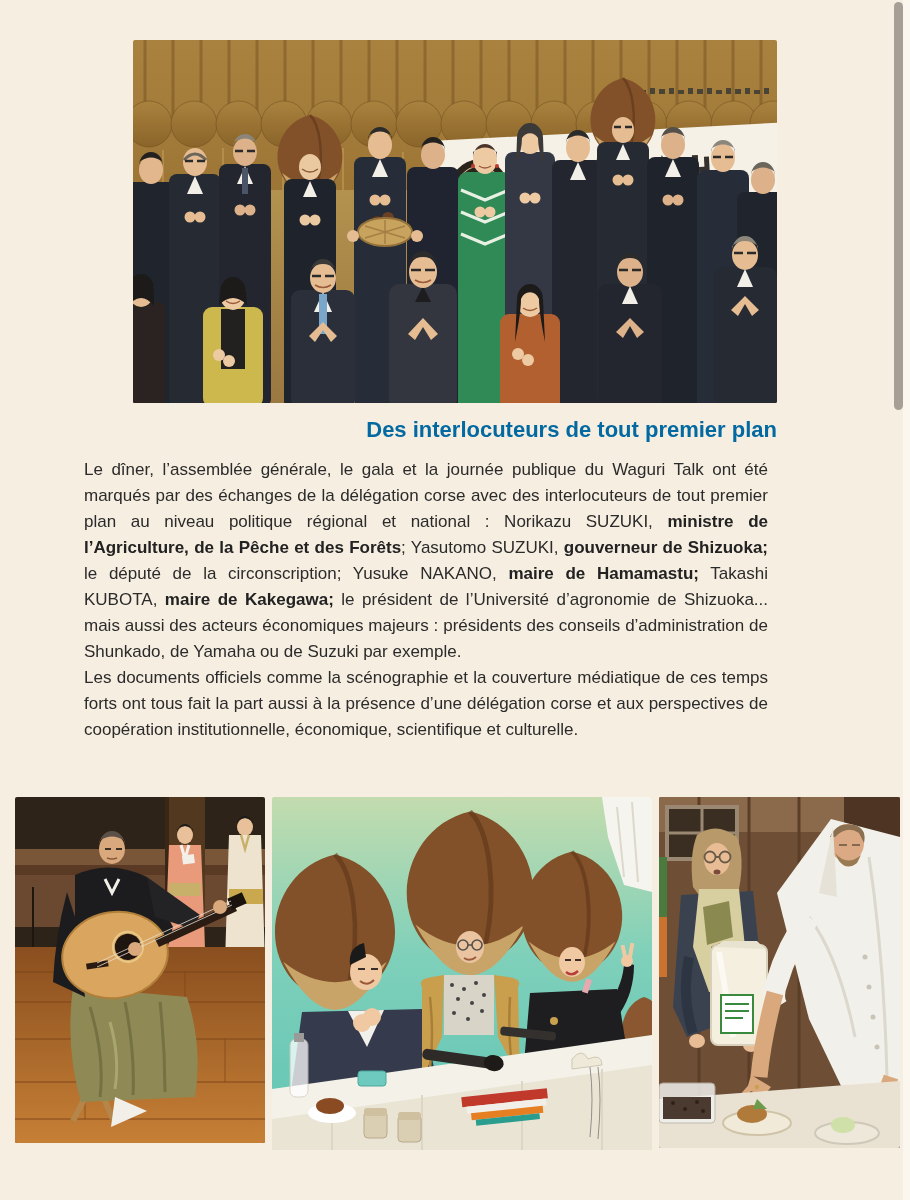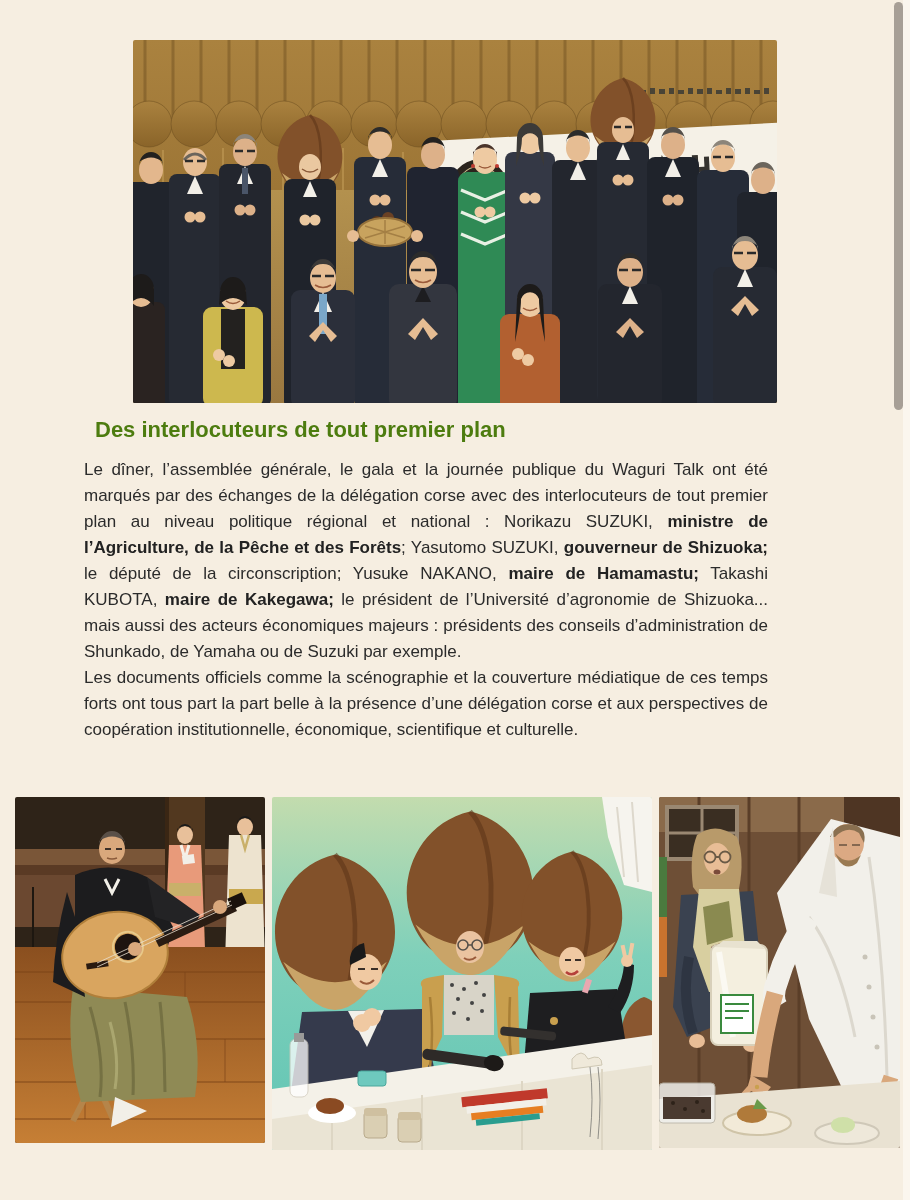--- a/index.html
+++ b/index.html
@@ -5,22 +5,22 @@
   html,body{margin:0;padding:0;background:#f6eee1;}
   .page{position:relative;width:910px;height:1200px;background:#f6eee1;overflow:hidden;
         font-family:"Liberation Sans","DejaVu Sans",sans-serif;}
   .right-strip{position:absolute;right:0;top:0;width:7px;height:100%;background:#fbf6ee;}
   .scrollbar-thumb{position:absolute;left:894px;top:2px;width:9px;height:408px;border-radius:5px;background:#a79f96;}
   figure{margin:0;position:absolute;overflow:hidden;border-radius:2px;}
   .photo-main{left:133px;top:40px;width:644px;height:363px;}
   .photo-left{left:15px;top:797px;width:250px;height:346px;}
   .photo-mid{left:272px;top:797px;width:380px;height:353px;}
   .photo-right{left:659px;top:797px;width:241px;height:351px;}
-  h1.heading{position:absolute;left:95px;top:417px;width:682px;margin:0;text-align:left;
-             font-size:22px;font-weight:700;color:#4d7c0f;}
+  h1.heading{position:absolute;left:95px;top:417px;width:682px;margin:0;text-align:right;
+             font-size:22px;font-weight:700;color:#0369a1;}
   .bodytext{position:absolute;left:84px;top:457px;width:684px;font-size:17px;line-height:26px;
             color:#2b2b2b;text-align:justify;}
   .bodytext p{margin:0;}
   .bodytext b{font-weight:700;color:#222;}
   .sr-only{position:absolute;width:1px;height:1px;overflow:hidden;clip:rect(0 0 0 0);white-space:nowrap;}
   svg{display:block;}
 </style>
 </head>
 <body>
 
@@ -281,21 +281,21 @@
             <path d="M-11,-2 H-2 M2,-2 H11" stroke="#2a2a2a" stroke-width="2.5" fill="none"></path>
             <path d="M-14,55 L0,41 L14,55 L7,61 L0,49 L-7,61 Z" fill="#e6bd93"></path>
           </g>
       </g>
     </svg>
   </figure>
 
   <h1 class="heading">Des interlocuteurs de tout premier plan</h1>
   <div class="bodytext">
     <p><span>Le dîner, l’assemblée générale, le gala et la journée publique du Waguri Talk ont été marqués par des échanges de la délégation corse avec des interlocuteurs de tout premier plan au niveau politique régional et national : Norikazu SUZUKI, </span><b>ministre de l’Agriculture, de la Pêche et des Forêts</b><span>; Yasutomo SUZUKI, </span><b>gouverneur de Shizuoka;</b><span> le député de la circonscription; Yusuke NAKANO, </span><b>maire de Hamamastu;</b><span> Takashi KUBOTA, </span><b>maire de Kakegawa;</b><span> le président de l’Université d’agronomie de Shizuoka... mais aussi des acteurs économiques majeurs : présidents des conseils d’administration de Shunkado, de Yamaha ou de Suzuki par exemple.</span></p>
-    <p>Les documents officiels comme la scénographie et la couverture médiatique de ces temps forts ont tous part la part belle à la présence d’une délégation corse et aux perspectives de coopération institutionnelle, économique, scientifique et culturelle.</p>
+    <p>Les documents officiels comme la scénographie et la couverture médiatique de ces temps forts ont tous fait la part aussi à la présence d’une délégation corse et aux perspectives de coopération institutionnelle, économique, scientifique et culturelle.</p>
   </div>
 
   <figure class="photo-left">
     <svg viewBox="0 0 250 346" width="250" height="346">
       <defs>
         <linearGradient id="floorg" x1="0" y1="0" x2="0" y2="1">
           <stop offset="0" stop-color="#8a4f1f"></stop>
             <stop offset="1" stop-color="#c67f35"></stop>
         </linearGradient>
       </defs>

